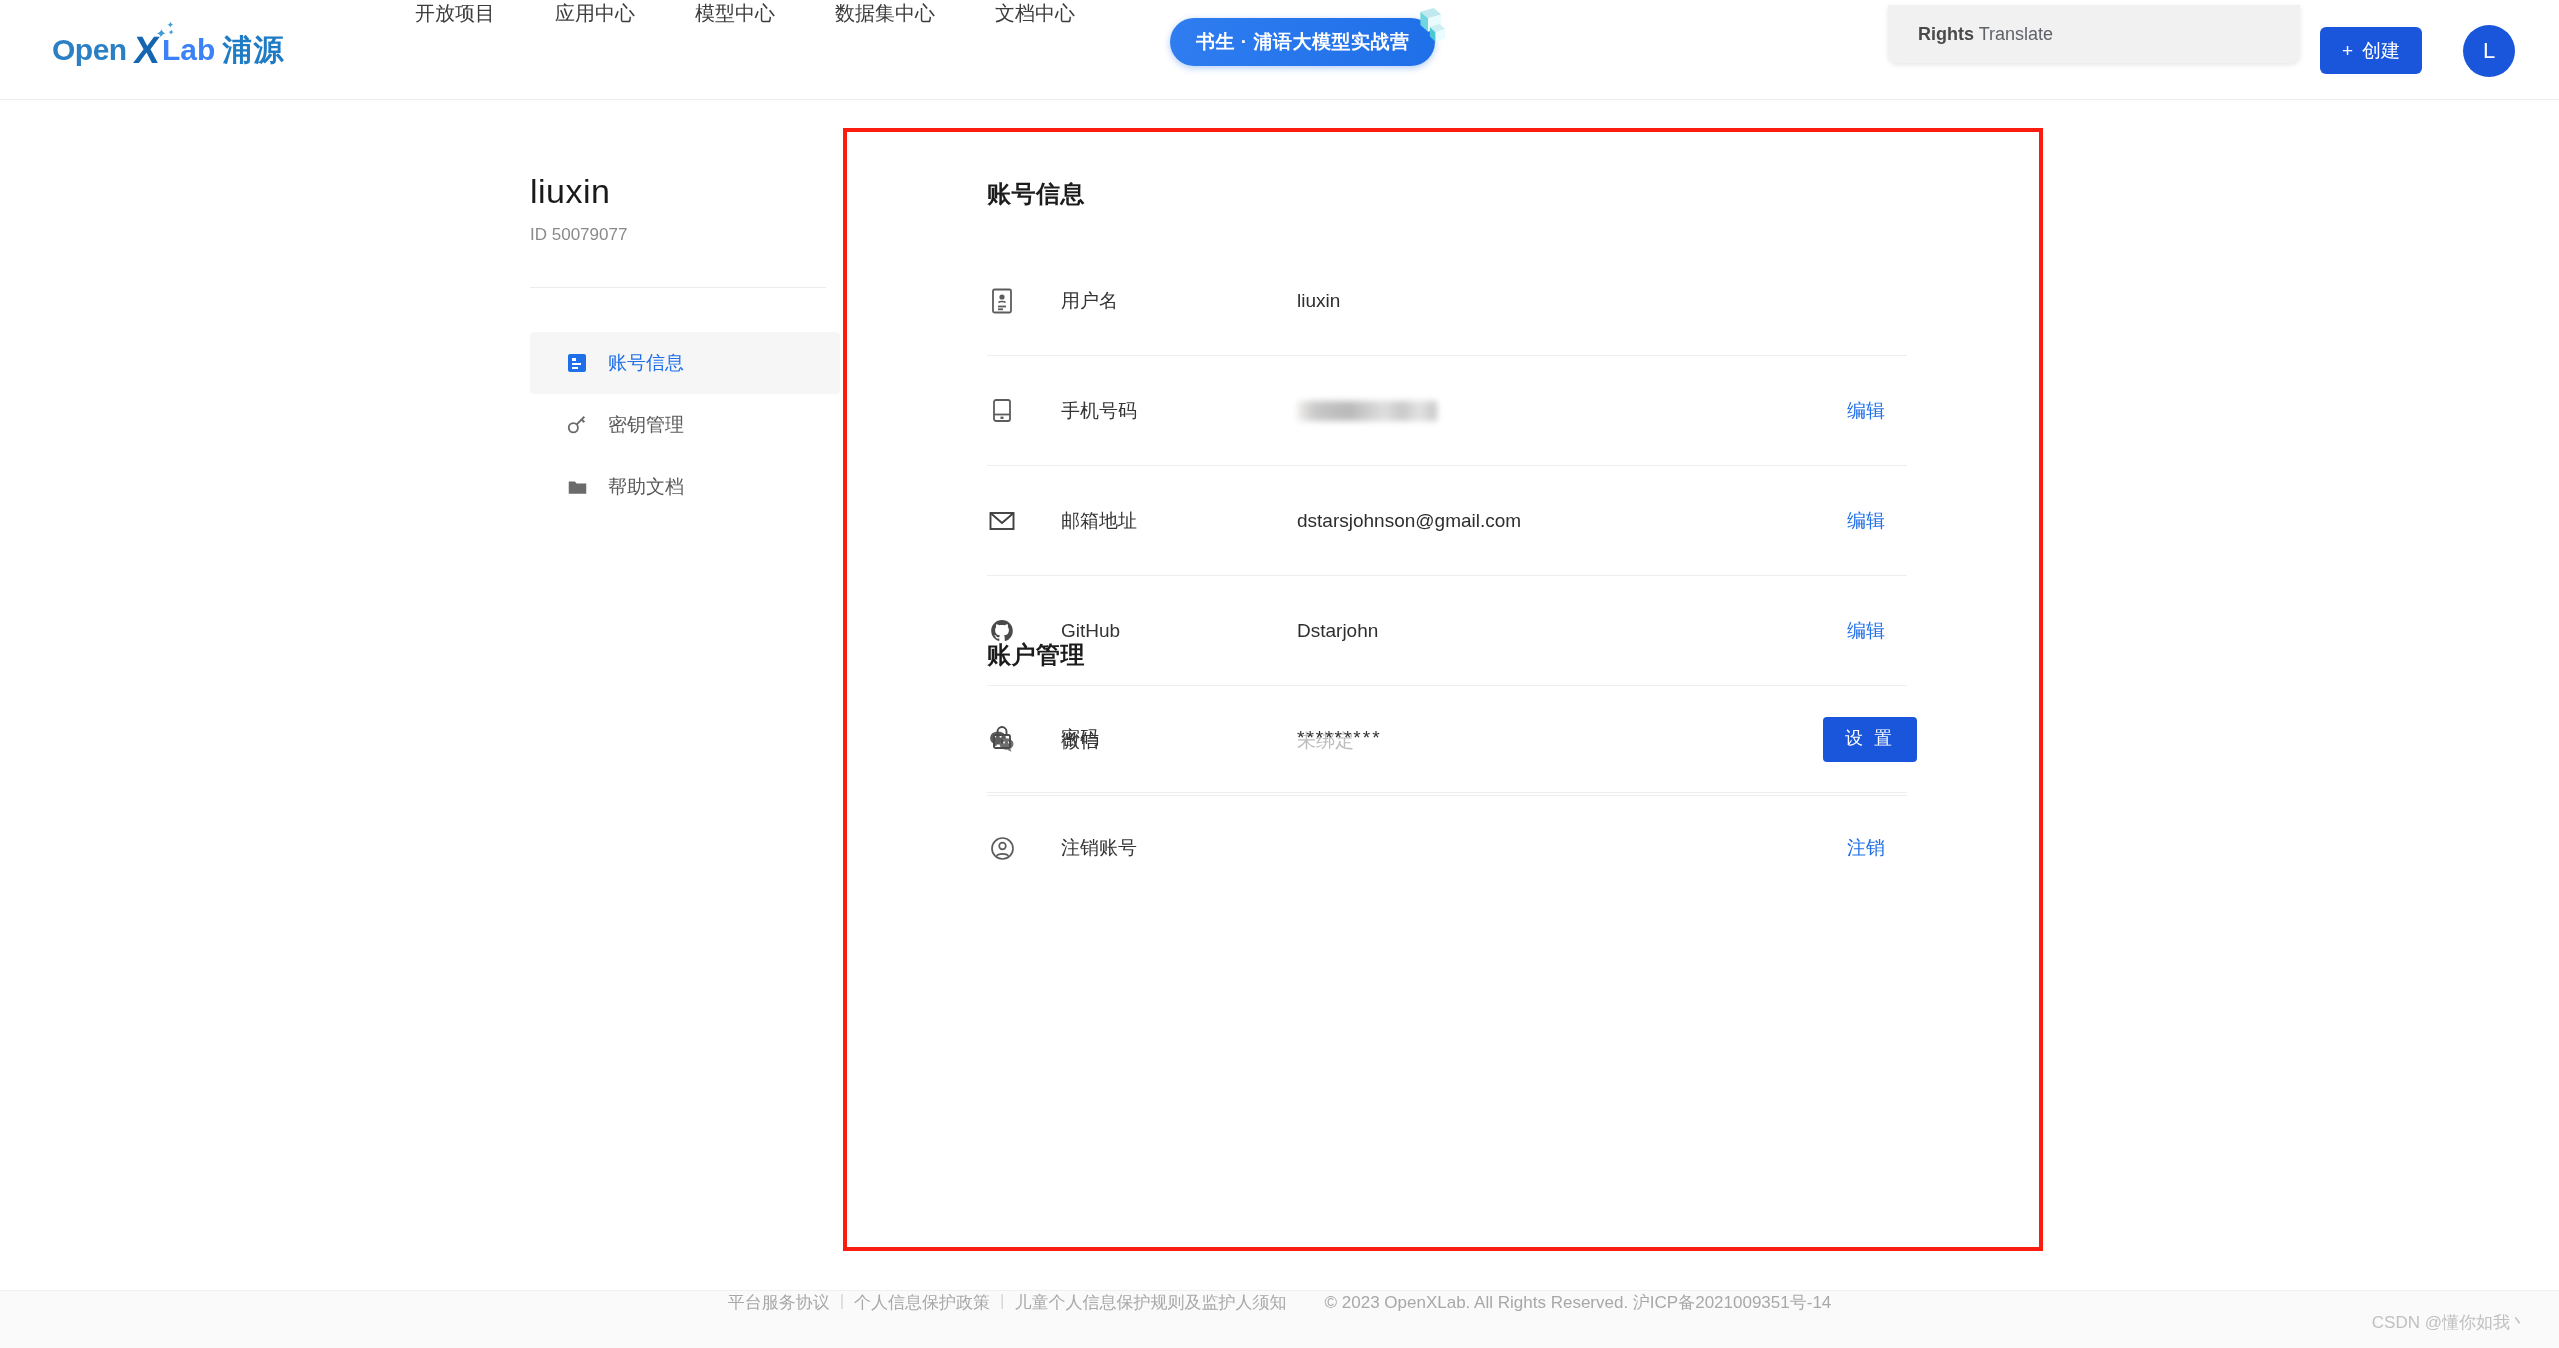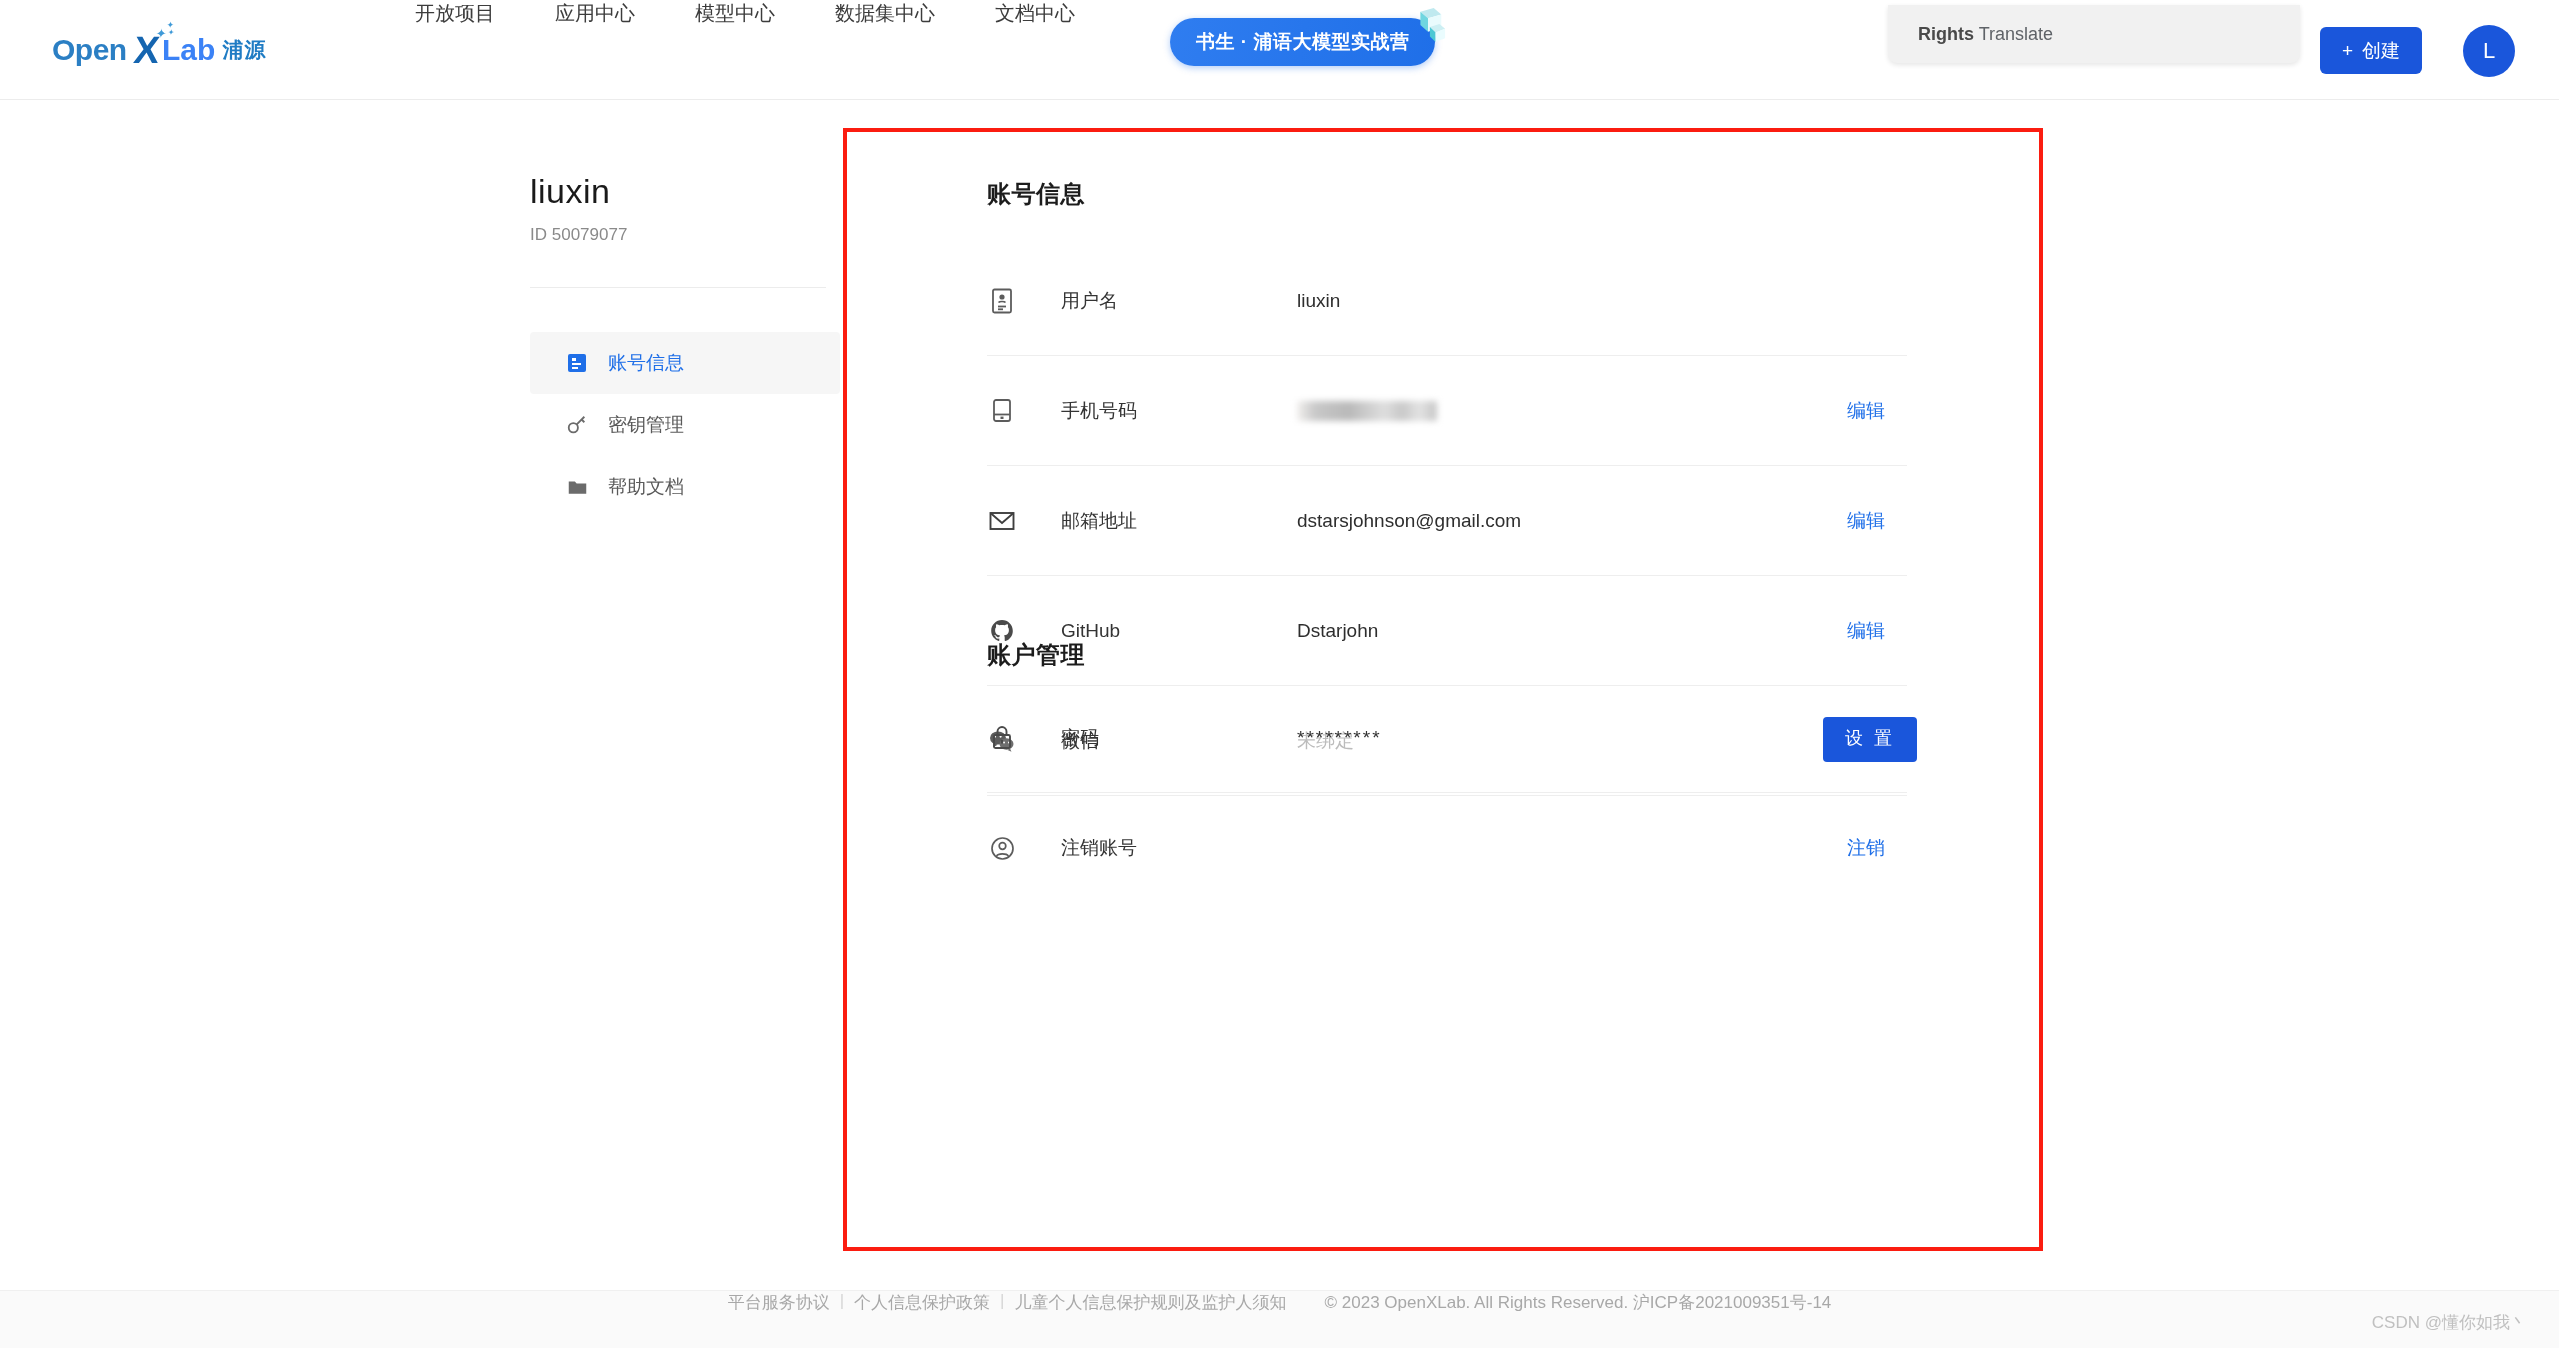--- a/index.html
+++ b/index.html
@@ -21,21 +21,21 @@
   .logo-open { font-size:30px; font-weight:600; color:#2b7fc4; letter-spacing:-0.5px; }
   .logo-x {
     position:relative; font-size:38px; font-weight:800; color:#1565b0;
     margin:0 3px 0 7px; line-height:1; transform: skewX(-6deg);
   }
   .logo-star { position:absolute; color:#3f9ad8; font-size:12px; }
   .s1 { top:-4px; left:20px; font-size:13px; }
   .s2 { top:-10px; left:30px; font-size:9px; }
   .s3 { top:-2px; left:32px; font-size:8px; }
   .logo-lab { font-size:30px; font-weight:600; color:#3b82f6; margin-left:0; }
-  .logo-cn { font-size:21px; font-weight:700; color:#1f7cc4; margin-left:7px; letter-spacing:1px; }
+  .logo-cn { font-size:30px; font-weight:700; color:#1f7cc4; margin-left:7px; letter-spacing:1px; }
 
   .nav { position:absolute; left:415px; top:0; height:100px; display:flex; align-items:flex-start; gap:60px; }
   .nav-item { font-size:20px; color:#3c3c3c; cursor:pointer; white-space:nowrap; }
 
   .promo {
     position:absolute; left:1170px; top:18px;
     height:48px; padding:0 26px;
     background:linear-gradient(100deg,#2f7df0,#1f6fe8);
     border-radius:26px; display:flex; align-items:center; justify-content:center;
     color:#fff; font-size:19px; font-weight:700; letter-spacing:0.5px;

